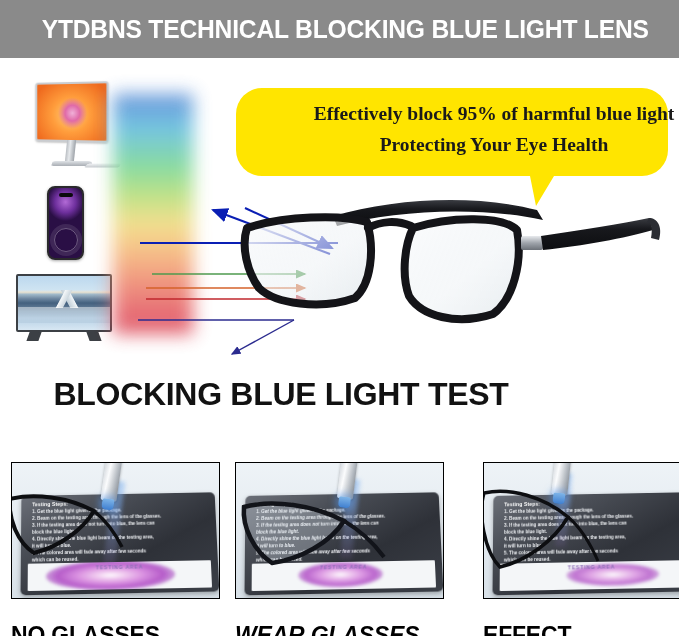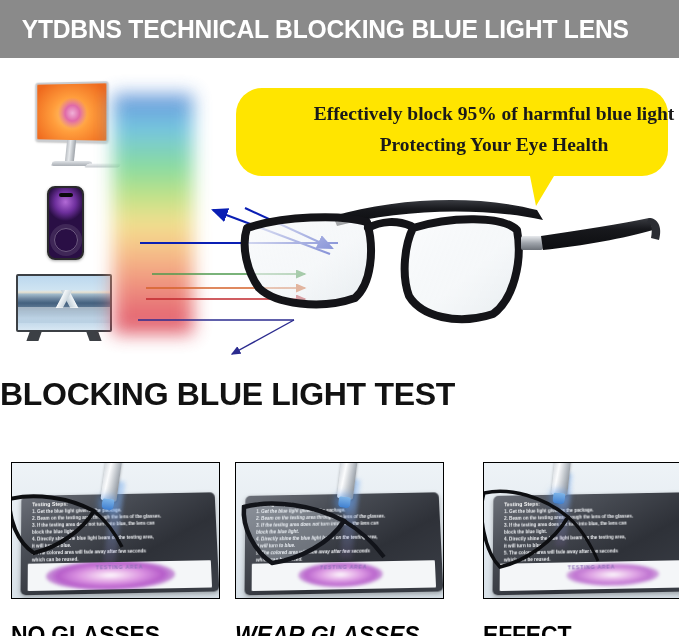--- a/index.html
+++ b/index.html
@@ -8,21 +8,21 @@
     font-family:"Liberation Sans", sans-serif;
     background:#ffffff;
     position:relative;
     overflow:hidden;
   }
 
   
   .header-bar{
     position:absolute; left:0; top:0; width:679px; height:58px;
     background:#8a8a8a;
-    display:flex; align-items:center;
+    display:flex; align-items:center;justify-content:center;
   }
   .header-title{
     color:#ffffff;
     font-size:25px;
     font-weight:bold;
     letter-spacing:-0.2px;
     padding-left:22px;
     white-space:nowrap;
     transform:scaleX(0.985);
     transform-origin:left center;
@@ -138,20 +138,21 @@
 
   
   .rays{ position:absolute; left:0; top:0; width:679px; height:310px; }
 
   
   .glasses{ position:absolute; left:225px; top:130px; width:445px; height:160px; }
 
   
   .mid{
     position:absolute; left:0; top:368px; width:562px; height:90px;
+    text-align:center;
   }
   .mid-title{
     font-size:32px; font-weight:bold; color:#121212;
     letter-spacing:-0.3px; line-height:1;
     padding-top:10px;
   }
   .mid-sub{
     font-size:19px; color:#3a3a3a; font-weight:normal;
     padding-top:13px; letter-spacing:-0.1px;
   }

